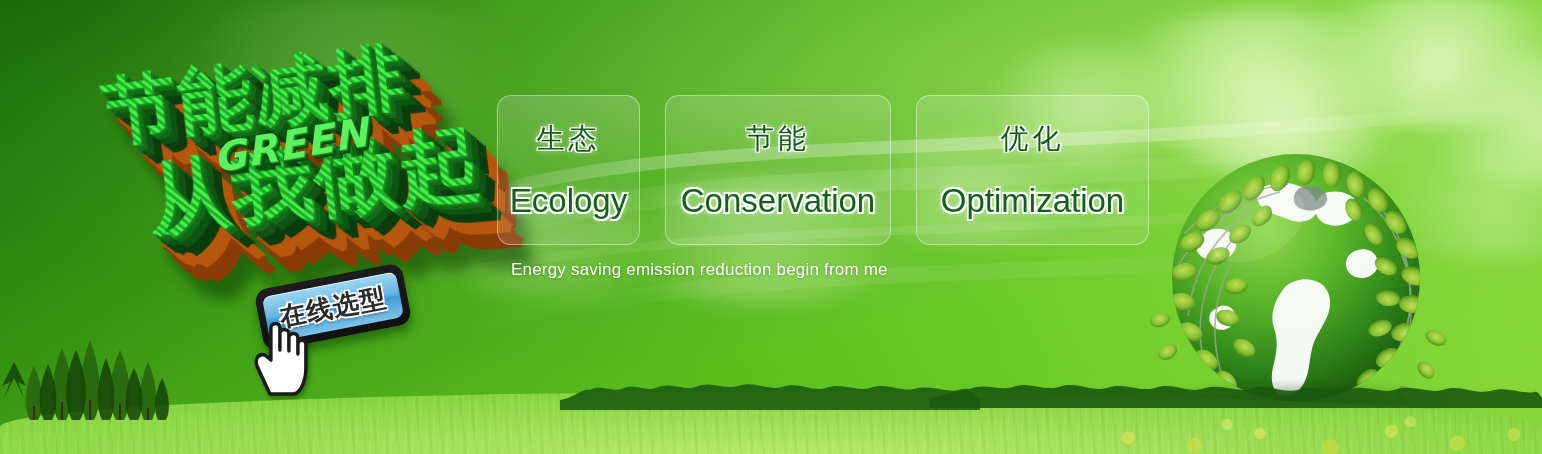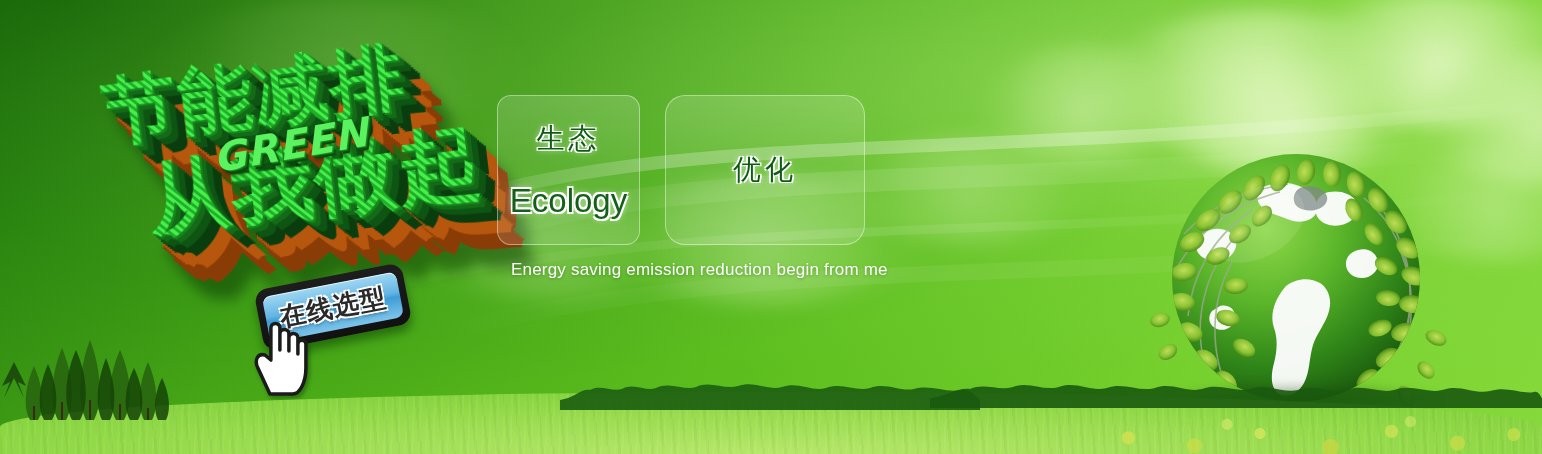--- a/index.html
+++ b/index.html
@@ -161,21 +161,21 @@
     position:relative;
     height:150px;
     border-radius:14px;
     border:1px solid rgba(255,255,255,.42);
     background:linear-gradient(180deg, rgba(255,255,255,.17) 0%, rgba(255,255,255,.07) 48%, rgba(255,255,255,.13) 100%);
     display:flex; flex-direction:column; align-items:center; justify-content:center;
     gap:24px;
   }
   .card-1{ width:143px; }
   .card-2{ width:226px; }
-  .card-3{ width:200px;border-radius:20px; }
+  .card-3{ width:233px; }
 
   .cn{
     font-family:"DejaVu Sans","Liberation Sans",sans-serif;
     font-size:28px; font-weight:500; letter-spacing:4px;
     color:#0f5c14;
     text-shadow:
       -1.4px -1.4px 0 #fff, 1.4px -1.4px 0 #fff,
       -1.4px 1.4px 0 #fff, 1.4px 1.4px 0 #fff,
       0 0 6px rgba(255,255,255,.9);
   }
@@ -266,22 +266,27 @@
                L32 24 C32 18 41 18 41 24 L41 41 L41 28 C41 22 50 22 50 28 L50 44
                L50 34 C50 29 58 29 58 34 L58 58 C58 72 52 84 45 84 Z" fill="#ffffff" stroke="#1b1b1b" stroke-width="3.5" stroke-linejoin="round"></path>
     </svg>
   </div>
 
   <div class="cards">
     <div class="card card-1">
       <div class="cn">生态</div>
       <div class="en">Ecology</div>
     </div>
+    <div class="card card-2">
+      <div class="cn">节能</div>
+      <div class="en">Conservation</div>
+    </div>
     <div class="card card-3">
       <div class="cn">优化</div>
+      <div class="en">Optimization</div>
     </div>
   </div>
 
   <div class="tagline">Energy saving emission reduction begin from me</div>
 
   <div class="globe-wrap">
     <div class="globe-shadow"></div>
     <svg width="300" height="300" viewBox="0 0 300 300">
       <defs>
         <radialGradient id="sph" cx="38%" cy="30%" r="78%">

